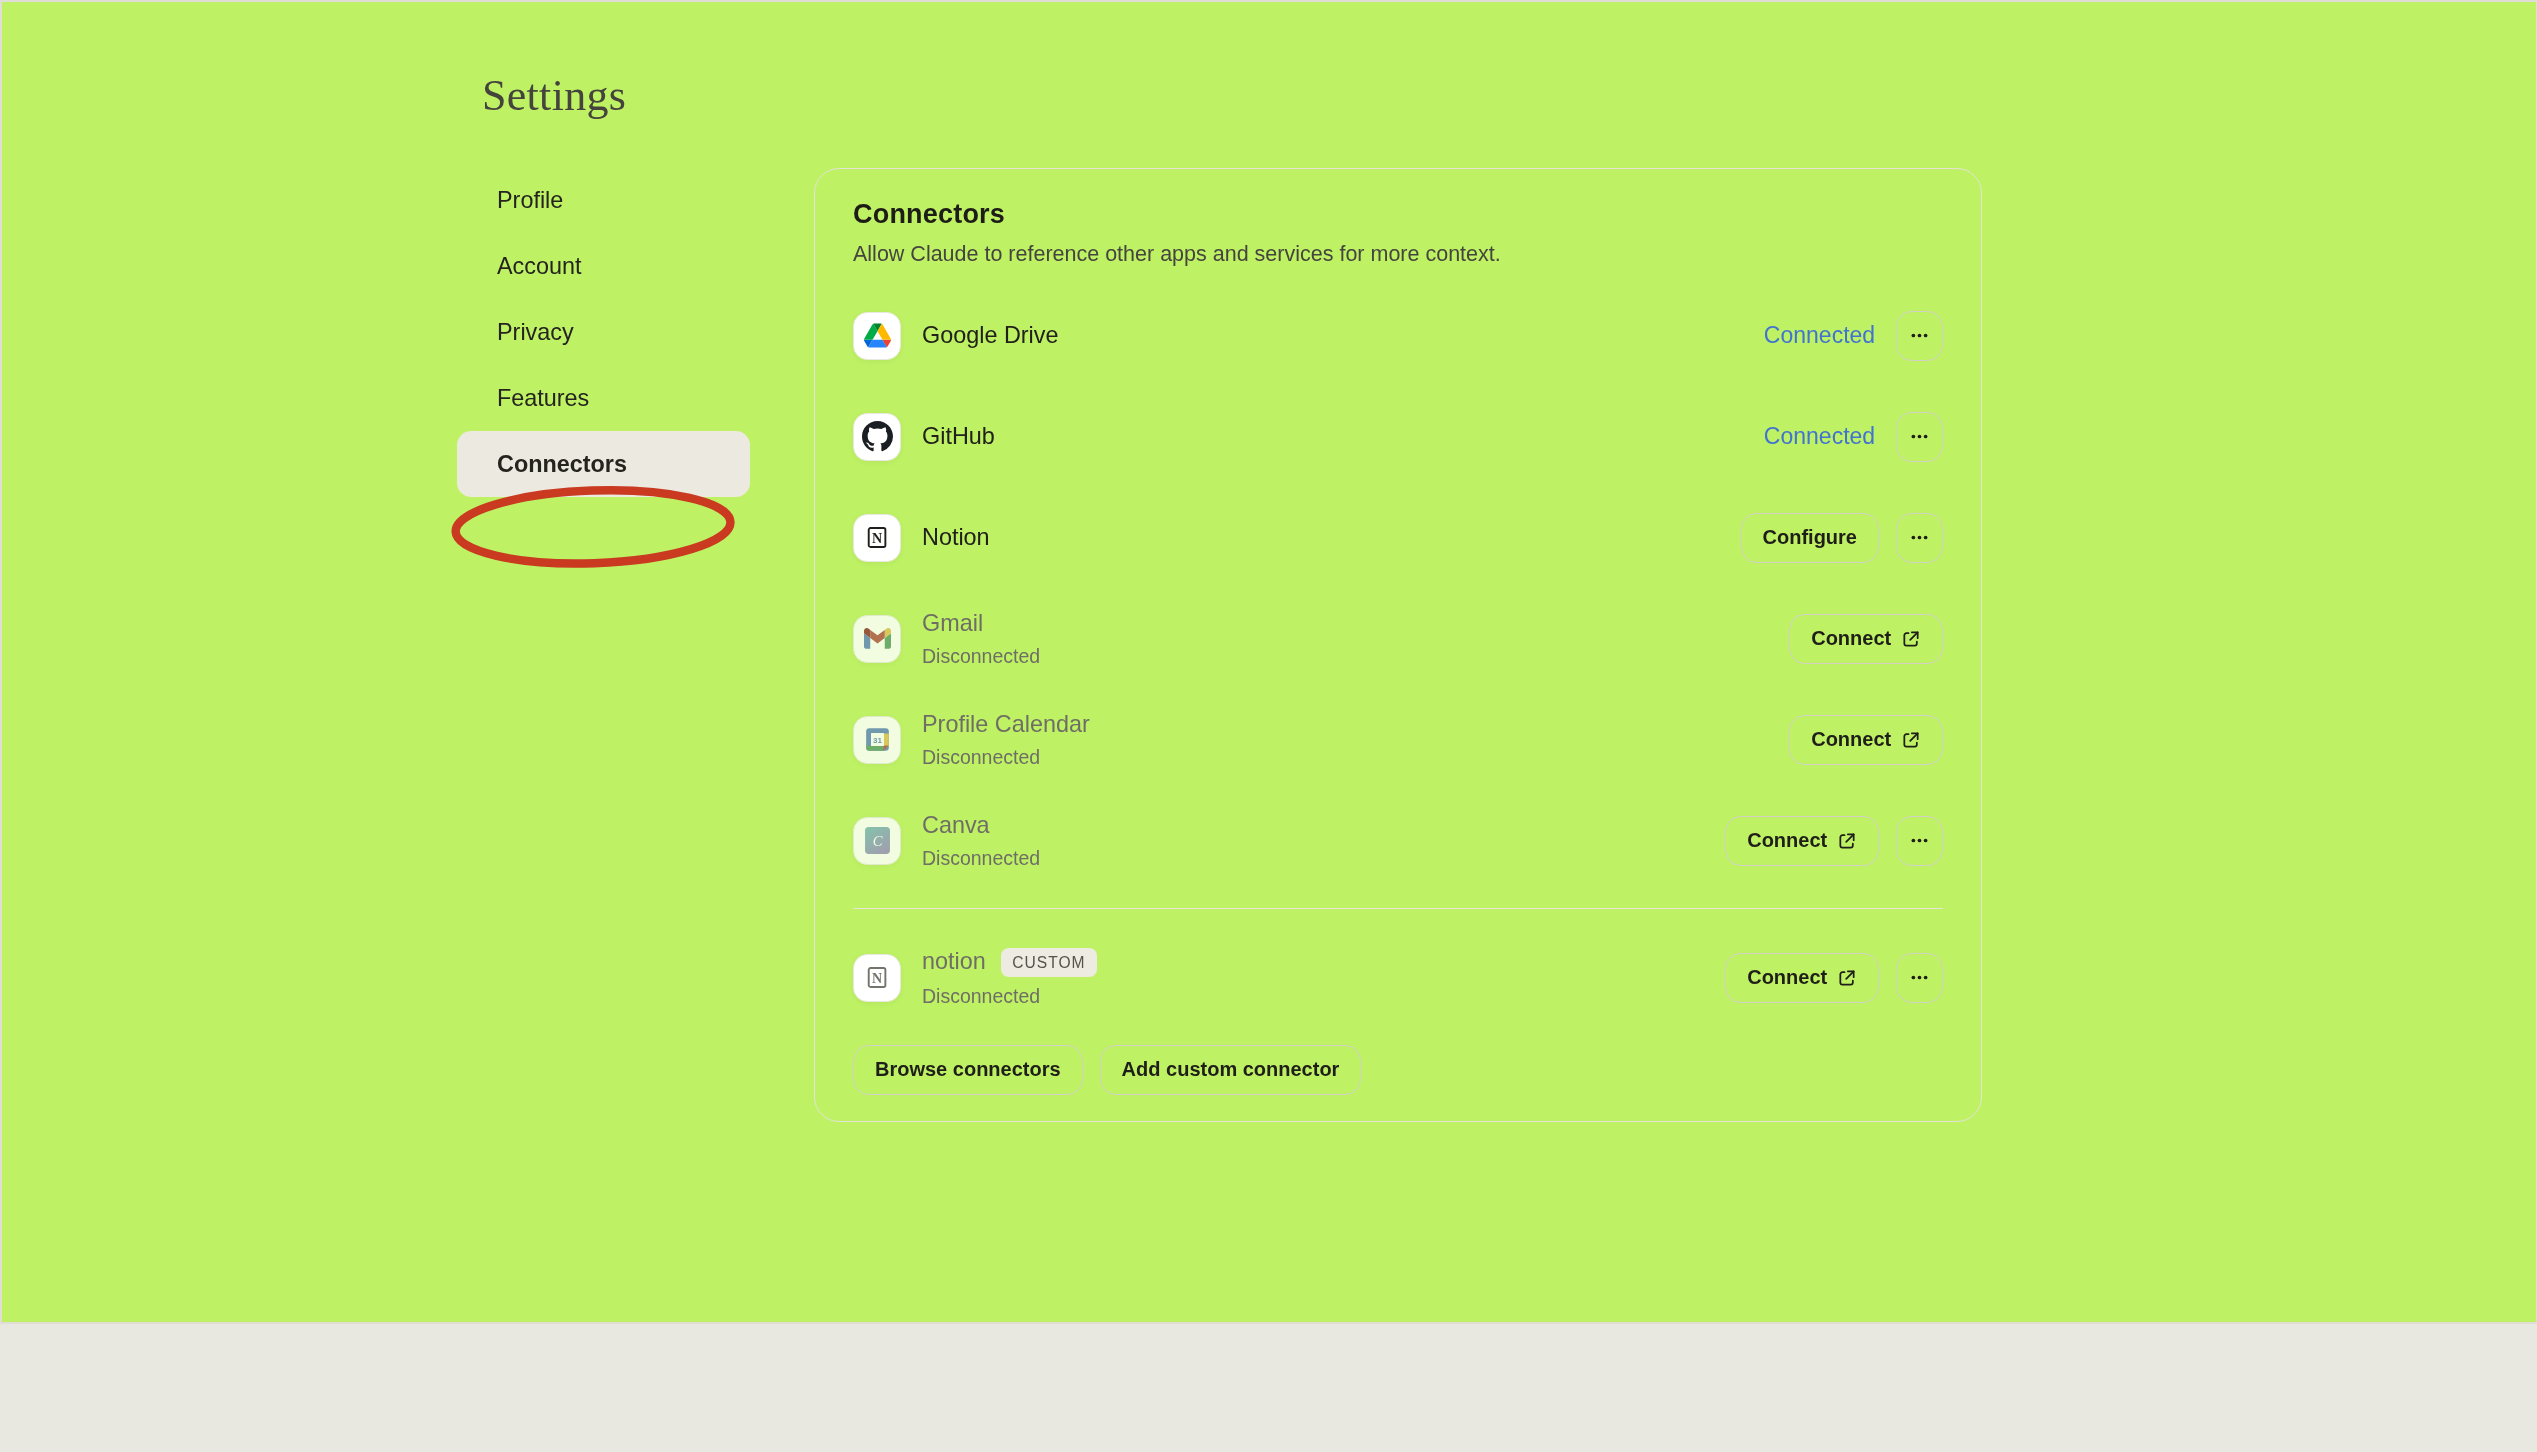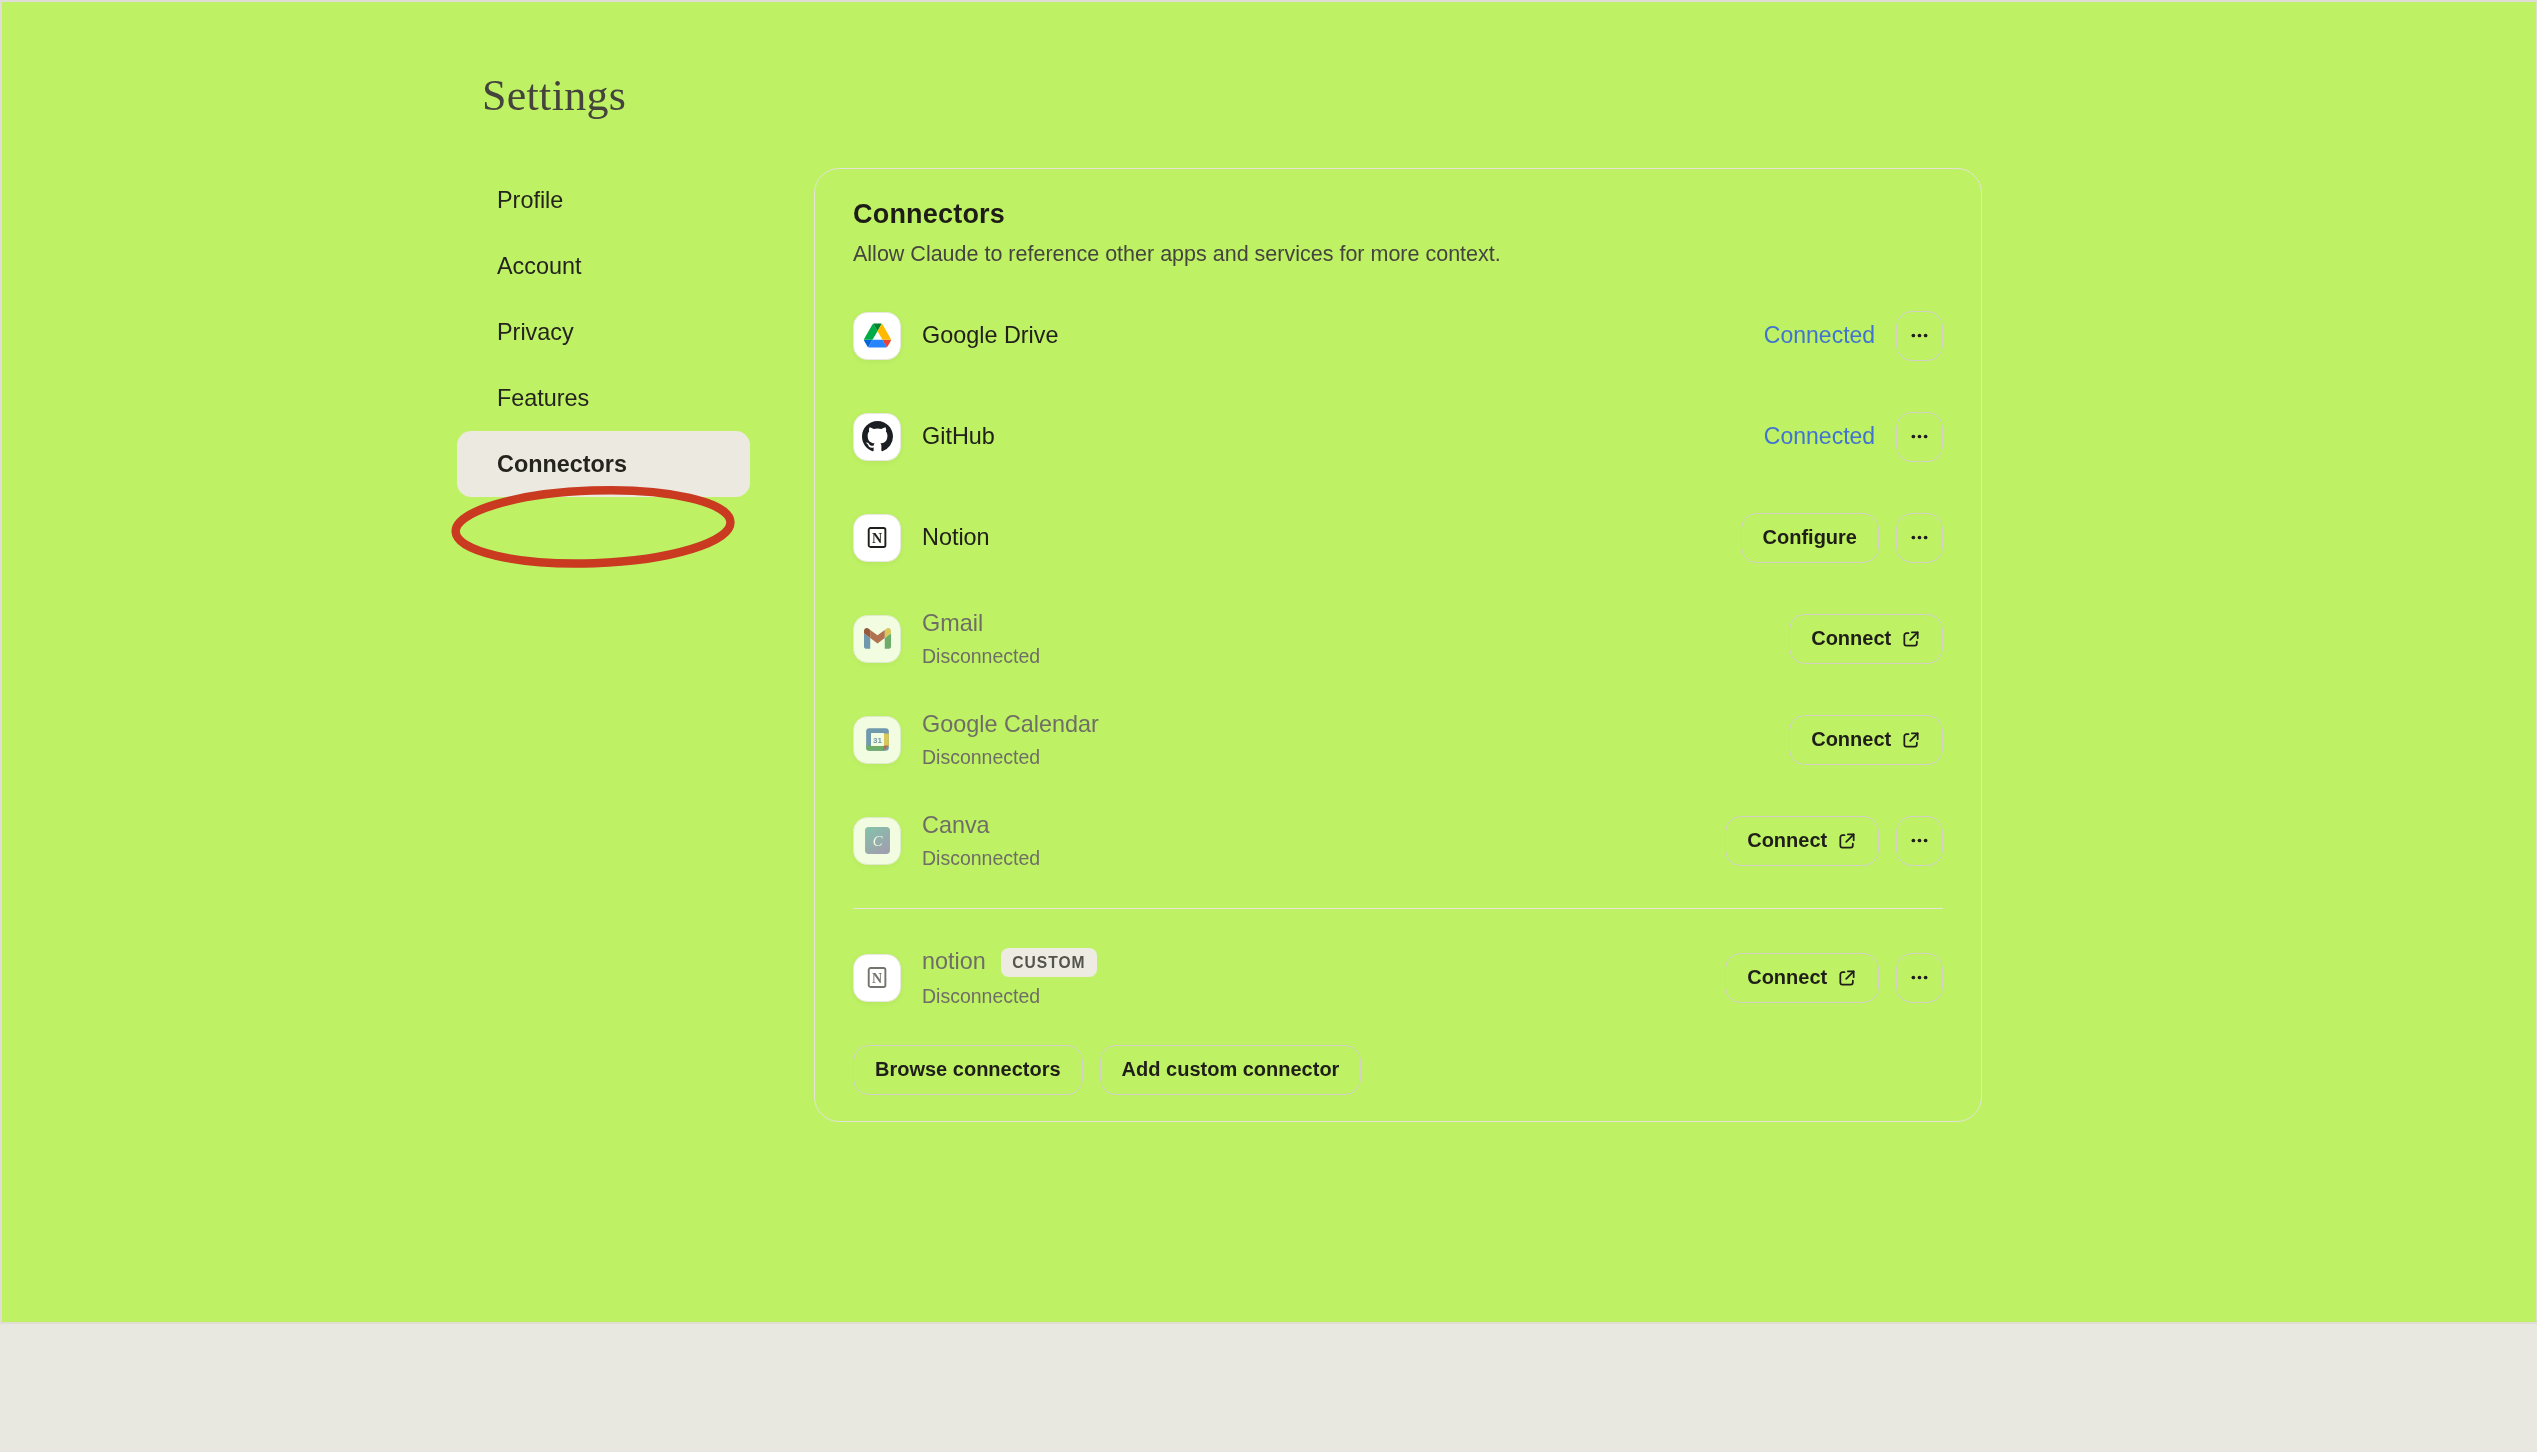--- a/index.html
+++ b/index.html
@@ -26,21 +26,21 @@
         box-shadow:0 1.3px 5.2px rgba(40,40,30,.05);box-sizing:border-box;}
   .tile svg{width:27px;height:27px;display:block;}
   .tile.big svg{width:31px;height:31px;}
   .muted{filter:saturate(.55) opacity(.8);}
   .info{margin-left:21px;flex:1;min-width:0;}
   .nameline{display:flex;align-items:flex-start;gap:15.6px;}
   .name{font-size:23.4px;color:#21201B;}
   .name.dim{color:#6F6E66;}
   .status{font-size:19.5px;color:#6F6E66;margin-top:7.8px;}
   .badge{font-size:15.6px;letter-spacing:1px;color:#54534C;background:#EDEBE2;
-         padding:5.9px 11px;border-radius:7.8px;font-weight:700;}
+         padding:5.9px 11px;border-radius:7.8px;font-weight:400;}
   .controls{display:flex;align-items:center;gap:17px;}
   .connected{font-size:23px;color:#4173D0;margin-right:3.9px;}
   .btn{display:inline-flex;align-items:center;gap:9.8px;height:50px;padding:0 21px;
        background:transparent;border:1.3px solid #D2D0C7;border-radius:15.6px;
        font-size:20px;font-weight:700;color:#1F1E19;font-family:"Liberation Sans",sans-serif;cursor:pointer;}
   .icon-btn{width:47px;height:50px;display:inline-flex;align-items:center;justify-content:center;
             background:transparent;border:1.3px solid #D2D0C7;border-radius:15.6px;cursor:pointer;padding:0;}
   .divider{height:1.3px;background:#E6E4DB;margin:5.2px 0 35px;}
   .footer{display:flex;gap:17px;margin-top:26px;}
 </style>
@@ -192,21 +192,21 @@
               <rect x="8" y="8" width="84" height="84" rx="12" fill="#4285F4"></rect>
               <rect x="72" y="28" width="20" height="48" fill="#FBBC04"></rect>
               <path d="M8 72h66v20H20a12 12 0 0 1-12-12z" fill="#34A853"></path>
               <path d="M72 72h20L72 92z" fill="#EA4335"></path>
               <rect x="26" y="26" width="48" height="48" fill="#FFFFFF"></rect>
               <text x="50" y="63" text-anchor="middle" font-family="'Liberation Sans',sans-serif" font-size="30" font-weight="bold" fill="#4285F4">31</text>
             </svg>
           </div>
           <div class="info">
             <div class="nameline">
-              <span class="name dim">Google Calendar</span>
+              <span class="name dim">Profile Calendar</span>
             </div>
             <div class="status">Disconnected</div>
           </div>
           <div class="controls">
             <button class="btn">
               <span>Connect</span>
               <span style="display: inline-flex;">
                 <svg viewBox="0 0 24 24" width="20" height="20" fill="none" stroke="#1F1E19" stroke-width="2.1" stroke-linecap="round" stroke-linejoin="round">
                   <path d="M9 5H6.5A2.5 2.5 0 0 0 4 7.5v10A2.5 2.5 0 0 0 6.5 20h10a2.5 2.5 0 0 0 2.5-2.5V15"></path>
                   <path d="M13 4h7v7"></path>

